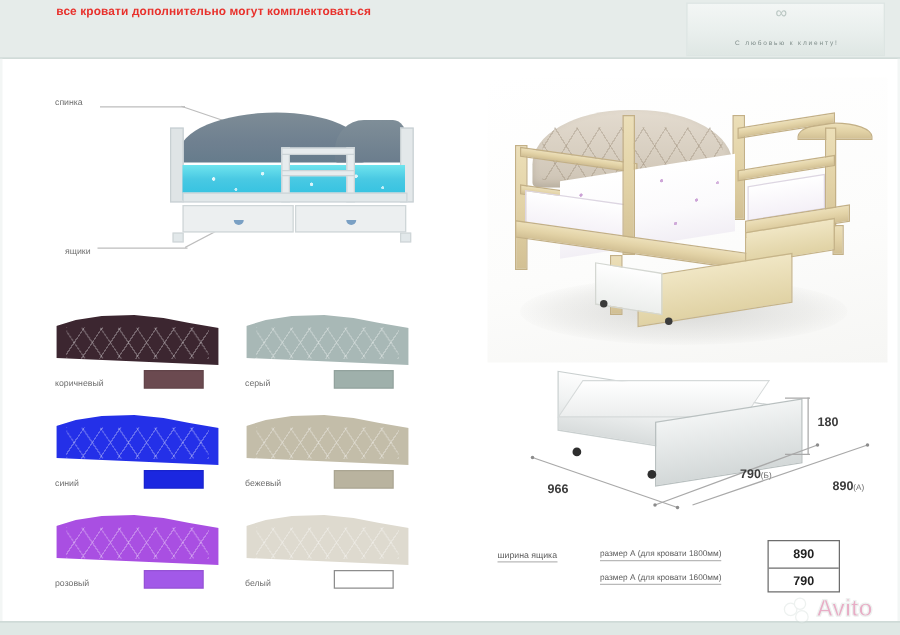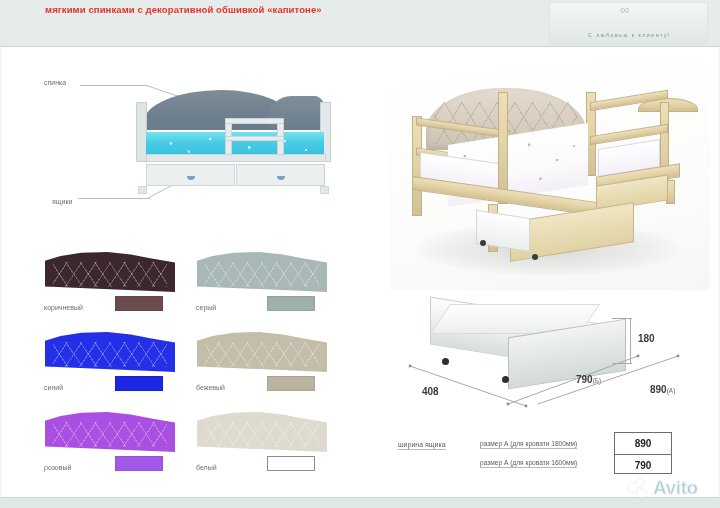--- a/index.html
+++ b/index.html
@@ -154,21 +154,21 @@
   .sw-head:after{
     content:"";position:absolute;left:6%;top:26%;width:88%;height:62%;
     background-image:
       repeating-linear-gradient(56deg, rgba(255,255,255,.28) 0 1px, transparent 1px 12px),
       repeating-linear-gradient(-56deg, rgba(255,255,255,.28) 0 1px, transparent 1px 12px);
   }
   .sw-name{position:absolute;left:4px;top:56px;font-size:7px;color:#6f6f6f;white-space:nowrap;}
   .sw-chip{position:absolute;left:75px;top:48px;width:48px;height:15px;}
 
   
-  .dim{position:absolute;left:398px;top:300px;width:300px;height:105px;}
+  .dim{position:absolute;left:414px;top:300px;width:300px;height:105px;}
   .dm-line{position:absolute;background:#a9a9a9;}
   .dm-txt{position:absolute;font-size:10px;color:#3b3b3b;font-weight:bold;white-space:nowrap;}
   .dm-sub{font-size:6.5px;font-weight:normal;color:#6a6a6a;}
   .dw-body{
     position:absolute;left:32px;top:10px;width:170px;height:48px;
     background:linear-gradient(180deg,#fdfdfd 0%,#f0f2f2 45%,#d8dcdc 100%);
     transform:skewY(9deg);border:1px solid #c9cfcf;box-sizing:border-box;
   }
   .dw-inner{
     position:absolute;left:42px;top:4px;width:150px;height:30px;
@@ -190,37 +190,37 @@
   .spec-box .cell{height:21px;line-height:21px;text-align:center;font-size:10px;font-weight:bold;color:#222;}
   .spec-box .cell.top{border-bottom:1px solid #6d6d6d;}
 
   
   .avito{
     position:absolute;left:627px;top:476px;width:86px;height:24px;
     opacity:.35;pointer-events:none;
   }
   .av-text{
     position:absolute;left:26px;top:0;font-size:19px;line-height:24px;
-    font-weight:bold;color:#0369a1;letter-spacing:-.4px;
+    font-weight:bold;color:#be185d;letter-spacing:-.4px;
     -webkit-text-stroke:1px #cdd8d4;text-shadow:0 0 1px #cdd8d4;
   }
   .av-dot{position:absolute;border-radius:50%;border:1.6px solid #cdd8d4;background:#fff;}
 </style>
 </head>
 <body>
 
 <div class="page">
 
   <div class="band-top"></div>
   <div class="edge-left"></div>
   <div class="edge-right"></div>
   <div class="band-bottom"></div>
 
   <div class="headline">
-    <div>мягкими спинками с декоративной обшивкой «капитоне»</div>
+    <div>все кровати дополнительно могут комплектоваться</div>
   </div>
 
   <div class="logo-plate">
     <div class="logo-inf">∞</div>
     <div class="logo-tag">С любовью к клиенту!</div>
   </div>
 
   <div class="lbl" style="left:44px;top:79px;">спинка</div>
   <div class="leader" style="left:80px;top:85px;width:68px;height:1px;"></div>
   <div class="leader" style="left:147px;top:85px;width:1px;height:1px;"></div>
@@ -342,21 +342,21 @@
       <line x1="2" y1="52" x2="142" y2="4" stroke="#a9a9a9" stroke-width="1"></line>
       <circle cx="142" cy="4" r="1.4" fill="#8c8c8c"></circle>
     </svg>
     <div class="dm-txt" style="left:252px;top:84px;"><span>890</span><span class="dm-sub">(А)</span></div>
 
     <svg style="position:absolute;left:10px;top:62px;" width="124" height="48">
       <line x1="2" y1="4" x2="118" y2="44" stroke="#a9a9a9" stroke-width="1"></line>
       <circle cx="2" cy="4" r="1.4" fill="#8c8c8c"></circle>
       <circle cx="118" cy="44" r="1.4" fill="#8c8c8c"></circle>
     </svg>
-    <div class="dm-txt" style="left:24px;top:86px;">408</div>
+    <div class="dm-txt" style="left:24px;top:86px;">966</div>
   </div>
 
   <div class="spec">
     <div class="spec-cap">ширина ящика</div>
     <div class="spec-r1">размер А (для кровати 1800мм)</div>
     <div class="spec-r2">размер А (для кровати 1600мм)</div>
     <div class="spec-box">
       <div class="cell top">890</div>
       <div class="cell">790</div>
     </div>

